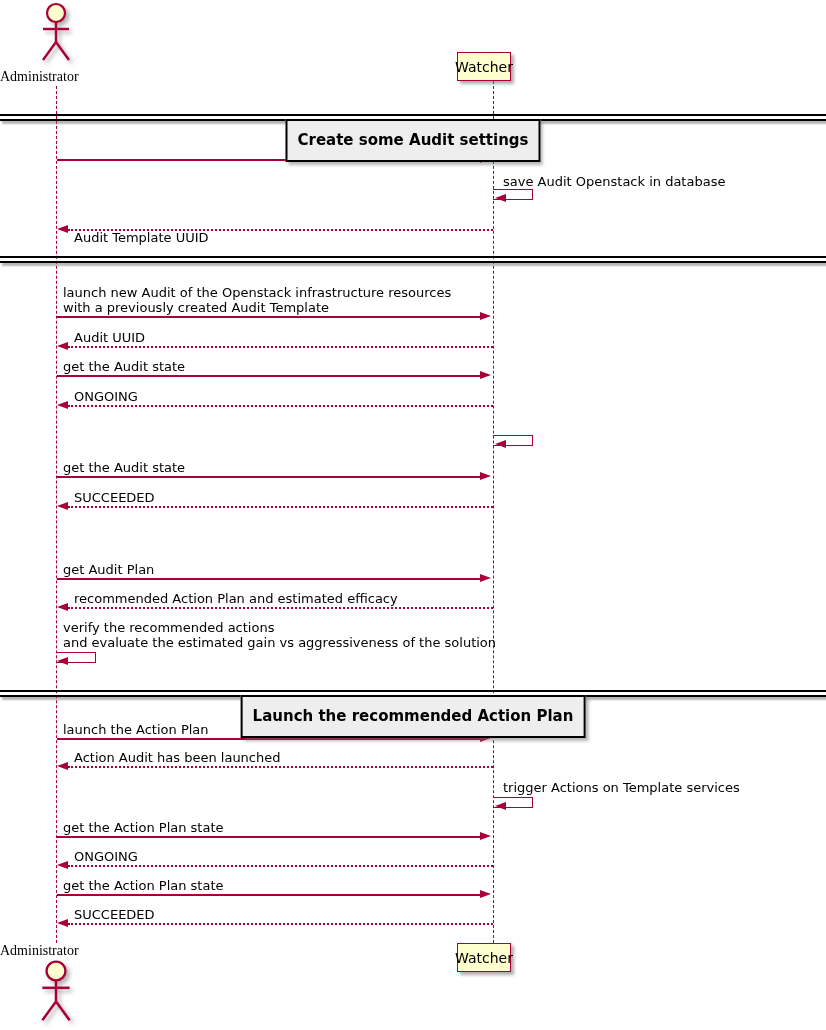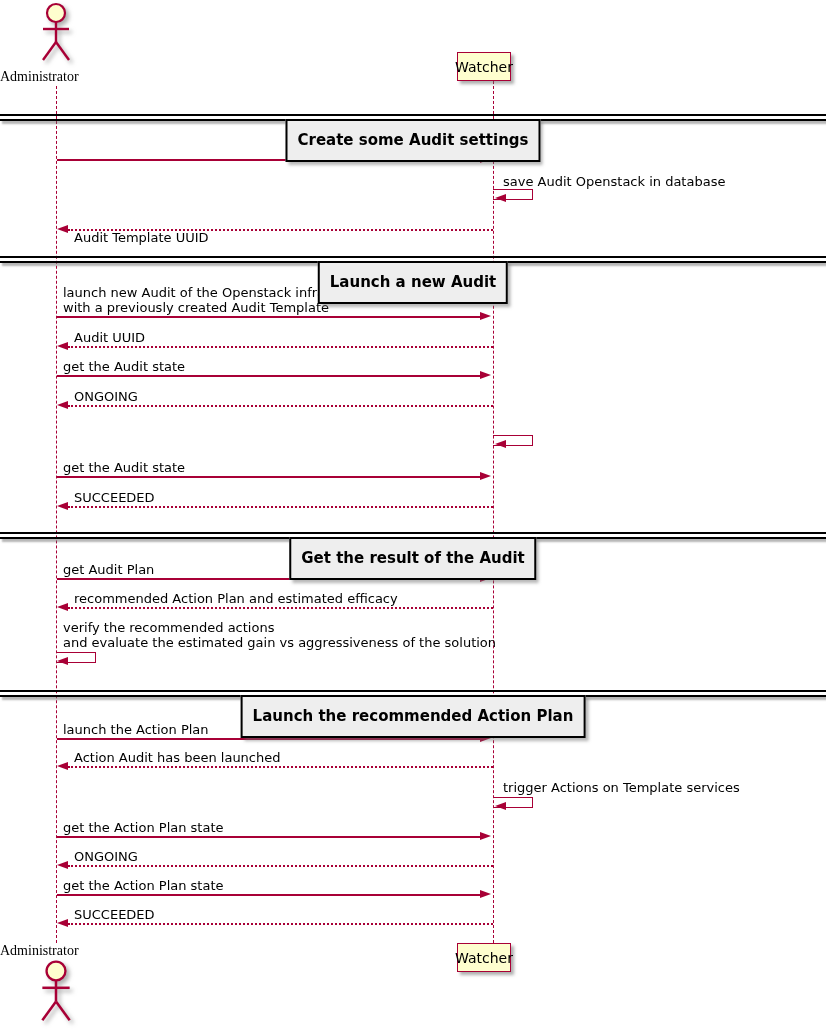--- a/index.html
+++ b/index.html
@@ -83,21 +83,20 @@
   <div class="lb lb-ws" style="top:174px">save Audit Openstack in database</div>
   <div class="loop-w" style="top:189px"></div>
   <div class="hd-l" style="left:495px;top:194px"></div>
 
   <div class="lb lb-r" style="top:230px">Audit Template UUID</div>
   <div class="ln-r" style="top:229px"></div>
   <div class="hd-l" style="left:57px;top:225px"></div>
 
   <div class="divider" style="top:248px">
     <div class="divider-lines"></div>
-    <div class="divider-box">Launch a new Audit</div>
   </div>
 
   <div class="lb lb-m" style="top:285px">launch new Audit of the Openstack infrastructure resources
 with a previously created Audit Template</div>
   <div class="ln-s" style="top:316px"></div>
   <div class="hd-r" style="top:312px"></div>
 
   <div class="lb lb-r" style="top:330px">Audit UUID</div>
   <div class="ln-r" style="top:346px"></div>
   <div class="hd-l" style="left:57px;top:342px"></div>
@@ -114,24 +113,20 @@
   <div class="hd-l" style="left:495px;top:440px"></div>
 
   <div class="lb lb-m" style="top:460px">get the Audit state</div>
   <div class="ln-s" style="top:476px"></div>
   <div class="hd-r" style="top:472px"></div>
 
   <div class="lb lb-r" style="top:490px">SUCCEEDED</div>
   <div class="ln-r" style="top:506px"></div>
   <div class="hd-l" style="left:57px;top:502px"></div>
 
-  <div class="divider" style="top:524px">
-    <div class="divider-lines"></div>
-    <div class="divider-box">Get the result of the Audit</div>
-  </div>
 
   <div class="lb lb-m" style="top:562px">get Audit Plan</div>
   <div class="ln-s" style="top:578px"></div>
   <div class="hd-r" style="top:574px"></div>
 
   <div class="lb lb-r" style="top:591px">recommended Action Plan and estimated efficacy</div>
   <div class="ln-r" style="top:607px"></div>
   <div class="hd-l" style="left:57px;top:603px"></div>
 
   <div class="lb lb-as" style="top:620px">verify the recommended actions

